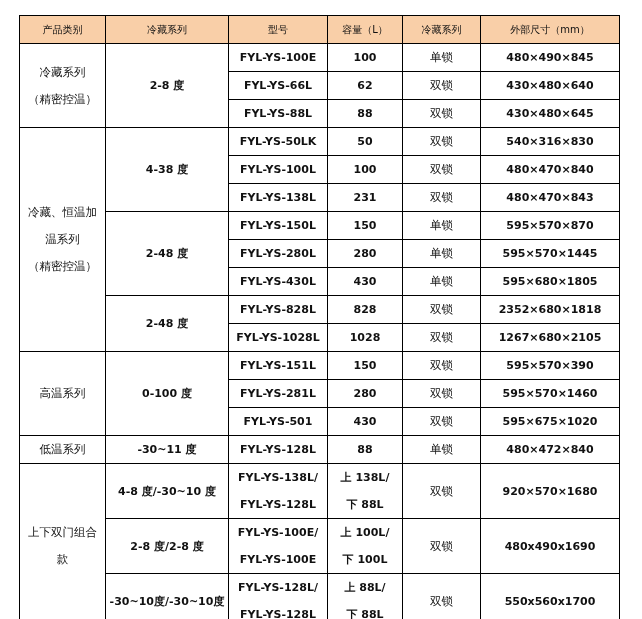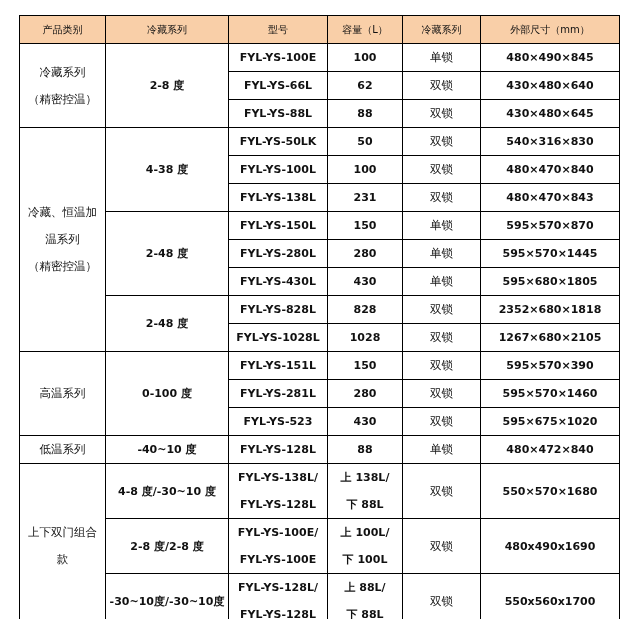--- a/index.html
+++ b/index.html
@@ -131,31 +131,31 @@
       <td>双锁</td>
       <td class="b">595×570×390</td>
     </tr>
     <tr class="r1">
       <td class="b">FYL-YS-281L</td>
       <td class="b">280</td>
       <td>双锁</td>
       <td class="b">595×570×1460</td>
     </tr>
     <tr class="r1">
-      <td class="b">FYL-YS-523</td>
+      <td class="b">FYL-YS-501</td>
       <td class="b">430</td>
       <td>双锁</td>
       <td class="b">595×675×1020</td>
     </tr>
 
     <tr class="r1">
       <td class="cat">
         <div>低温系列</div>
       </td>
-      <td class="b">-40~10 度</td>
+      <td class="b">-30~11 度</td>
       <td class="b">FYL-YS-128L</td>
       <td class="b">88</td>
       <td>单锁</td>
       <td class="b">480×472×840</td>
     </tr>
 
     <tr class="r2">
       <td rowspan="3" class="cat">
         <div>上下双门组合</div>
         <div>款</div>
@@ -163,21 +163,21 @@
       <td class="b">4-8 度/-30~10 度</td>
       <td class="b two">
         <div>FYL-YS-138L/</div>
         <div>FYL-YS-128L</div>
       </td>
       <td class="b two">
         <div>上 138L/</div>
         <div>下 88L</div>
       </td>
       <td>双锁</td>
-      <td class="b">550×570×1680</td>
+      <td class="b">920×570×1680</td>
     </tr>
     <tr class="r2">
       <td class="b">2-8 度/2-8 度</td>
       <td class="b two">
         <div>FYL-YS-100E/</div>
         <div>FYL-YS-100E</div>
       </td>
       <td class="b two">
         <div>上 100L/</div>
         <div>下 100L</div>

